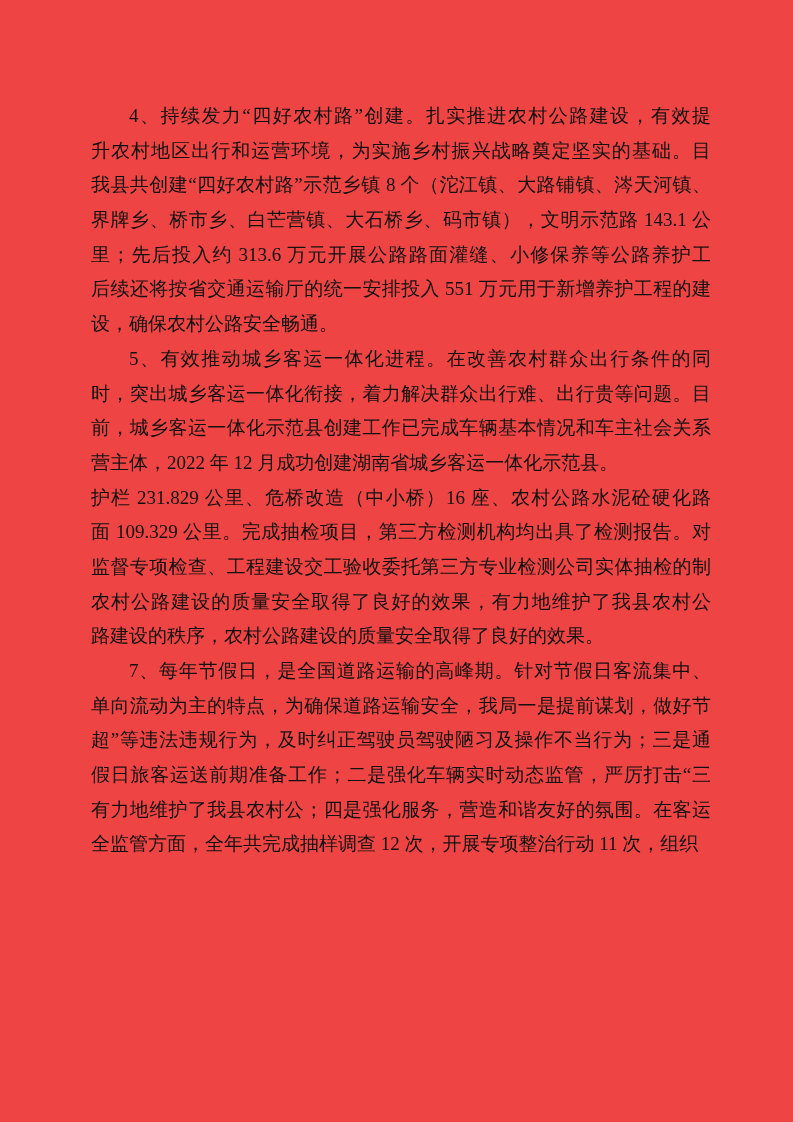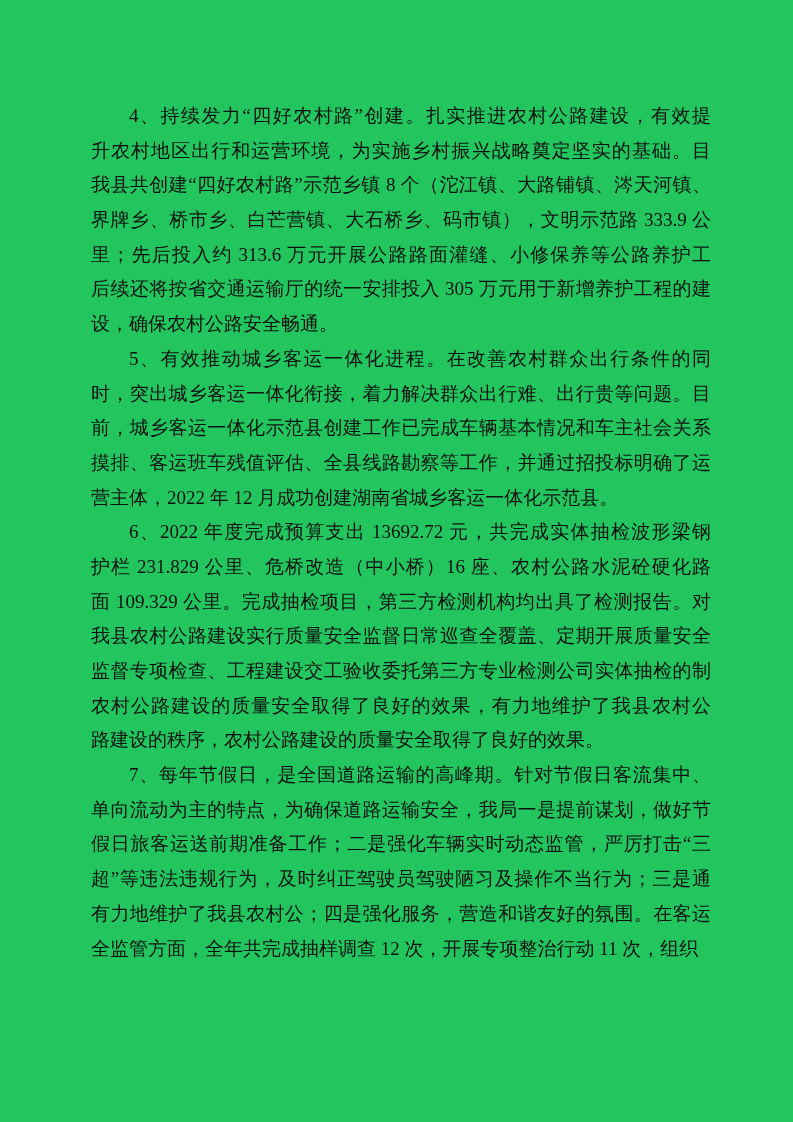--- a/index.html
+++ b/index.html
@@ -10,21 +10,21 @@
     width: 793px;
     height: 1122px;
     background: #ffffff;
     font-family: "Liberation Serif", "DejaVu Serif", serif;
     color: #111111;
   }
   .page {
     position: relative;
     width: 793px;
     height: 1122px;
-    background: #22c55e;
+    background: #ef4444;
     overflow: hidden;
   }
   .text-block {
     position: absolute;
     left: 91px;
     top: 99px;
     width: 620px;
   }
   .paragraph {
     margin: 0;
@@ -50,43 +50,40 @@
 </style>
 </head>
 <body>
 
 <div class="page">
   <div class="text-block" id="text-block">
       <div class="paragraph">
         <div class="line indent">4、持续发力“四好农村路”创建。扎实推进农村公路建设，有效提</div>
         <div class="line">升农村地区出行和运营环境，为实施乡村振兴战略奠定坚实的基础。目前，</div>
         <div class="line">我县共创建“四好农村路”示范乡镇 8 个（沱江镇、大路铺镇、涔天河镇、</div>
-        <div class="line">界牌乡、桥市乡、白芒营镇、大石桥乡、码市镇），文明示范路 333.9 公</div>
+        <div class="line">界牌乡、桥市乡、白芒营镇、大石桥乡、码市镇），文明示范路 143.1 公</div>
         <div class="line">里；先后投入约 313.6 万元开展公路路面灌缝、小修保养等公路养护工程，</div>
-        <div class="line">后续还将按省交通运输厅的统一安排投入 305 万元用于新增养护工程的建</div>
+        <div class="line">后续还将按省交通运输厅的统一安排投入 551 万元用于新增养护工程的建</div>
         <div class="line end">设，确保农村公路安全畅通。</div>
       </div>
       <div class="paragraph">
         <div class="line indent">5、有效推动城乡客运一体化进程。在改善农村群众出行条件的同</div>
         <div class="line">时，突出城乡客运一体化衔接，着力解决群众出行难、出行贵等问题。目</div>
         <div class="line">前，城乡客运一体化示范县创建工作已完成车辆基本情况和车主社会关系</div>
-        <div class="line">摸排、客运班车残值评估、全县线路勘察等工作，并通过招投标明确了运</div>
         <div class="line end">营主体，2022 年 12 月成功创建湖南省城乡客运一体化示范县。</div>
       </div>
       <div class="paragraph">
-        <div class="line indent">6、2022 年度完成预算支出 13692.72 元，共完成实体抽检波形梁钢</div>
         <div class="line">护栏 231.829 公里、危桥改造（中小桥）16 座、农村公路水泥砼硬化路</div>
         <div class="line">面 109.329 公里。完成抽检项目，第三方检测机构均出具了检测报告。对</div>
-        <div class="line">我县农村公路建设实行质量安全监督日常巡查全覆盖、定期开展质量安全</div>
         <div class="line">监督专项检查、工程建设交工验收委托第三方专业检测公司实体抽检的制</div>
         <div class="line">农村公路建设的质量安全取得了良好的效果，有力地维护了我县农村公</div>
         <div class="line end">路建设的秩序，农村公路建设的质量安全取得了良好的效果。</div>
       </div>
       <div class="paragraph">
         <div class="line indent">7、每年节假日，是全国道路运输的高峰期。针对节假日客流集中、</div>
         <div class="line">单向流动为主的特点，为确保道路运输安全，我局一是提前谋划，做好节</div>
+        <div class="line">超”等违法违规行为，及时纠正驾驶员驾驶陋习及操作不当行为；三是通</div>
         <div class="line">假日旅客运送前期准备工作；二是强化车辆实时动态监管，严厉打击“三</div>
-        <div class="line">超”等违法违规行为，及时纠正驾驶员驾驶陋习及操作不当行为；三是通</div>
         <div class="line">有力地维护了我县农村公；四是强化服务，营造和谐友好的氛围。在客运安</div>
         <div class="line end">全监管方面，全年共完成抽样调查 12 次，开展专项整治行动 11 次，组织</div>
       </div>
     </div>
 </div>
 
 </body></html>

